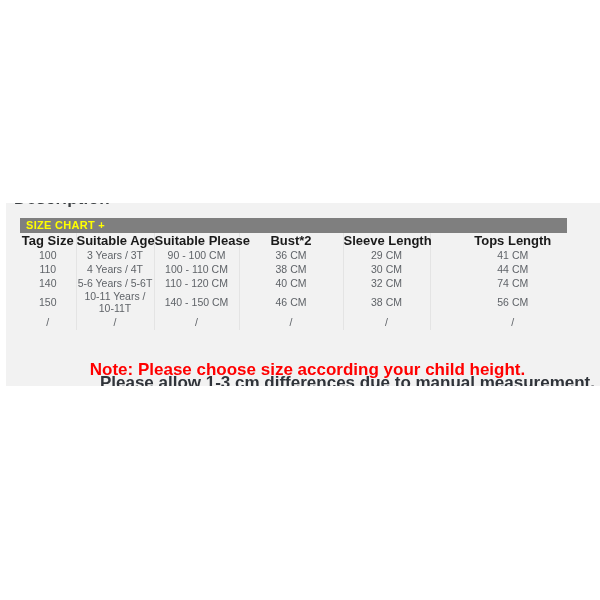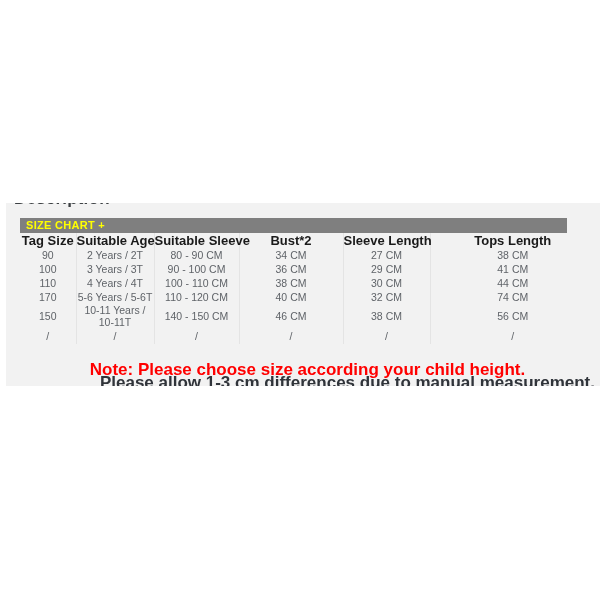--- a/index.html
+++ b/index.html
@@ -168,53 +168,45 @@
           <col class="c1">
           <col class="c2">
         <col class="c3">
           <col class="c4">
           <col class="c5">
       </colgroup>
       <thead>
         <tr>
           <th>Tag Size</th>
           <th>Suitable Age</th>
-          <th>Suitable Sleeve</th>
+          <th>Suitable Please</th>
           <th>Bust*2</th>
           <th>Sleeve Length</th>
           <th>Tops Length</th>
         </tr>
       </thead>
       <tbody id="chart-body">
           <tr>
-            <td>90</td>
-            <td>2 Years / 2T</td>
-            <td>80 - 90 CM</td>
-            <td>34 CM</td>
-            <td>27 CM</td>
-            <td>38 CM</td>
-          </tr>
-          <tr>
             <td>100</td>
             <td>3 Years / 3T</td>
             <td>90 - 100 CM</td>
             <td>36 CM</td>
             <td>29 CM</td>
             <td>41 CM</td>
           </tr>
           <tr>
             <td>110</td>
             <td>4 Years / 4T</td>
             <td>100 - 110 CM</td>
             <td>38 CM</td>
             <td>30 CM</td>
             <td>44 CM</td>
           </tr>
           <tr>
-            <td>170</td>
+            <td>140</td>
             <td>5-6 Years / 5-6T</td>
             <td>110 - 120 CM</td>
             <td>40 CM</td>
             <td>32 CM</td>
             <td>74 CM</td>
           </tr>
           <tr class="tall">
             <td>150</td>
             <td>10-11 Years / 10-11T</td>
             <td>140 - 150 CM</td>

